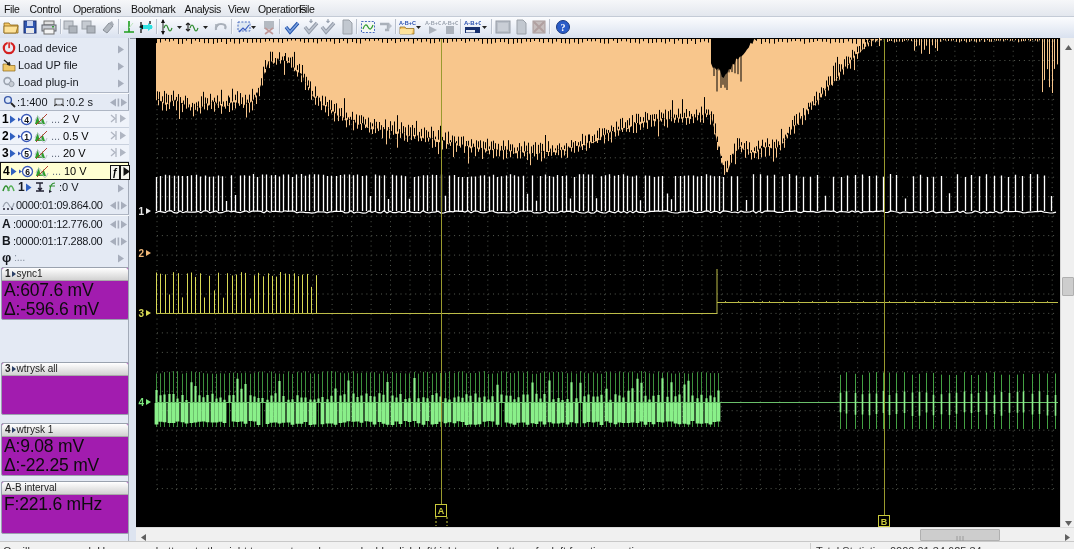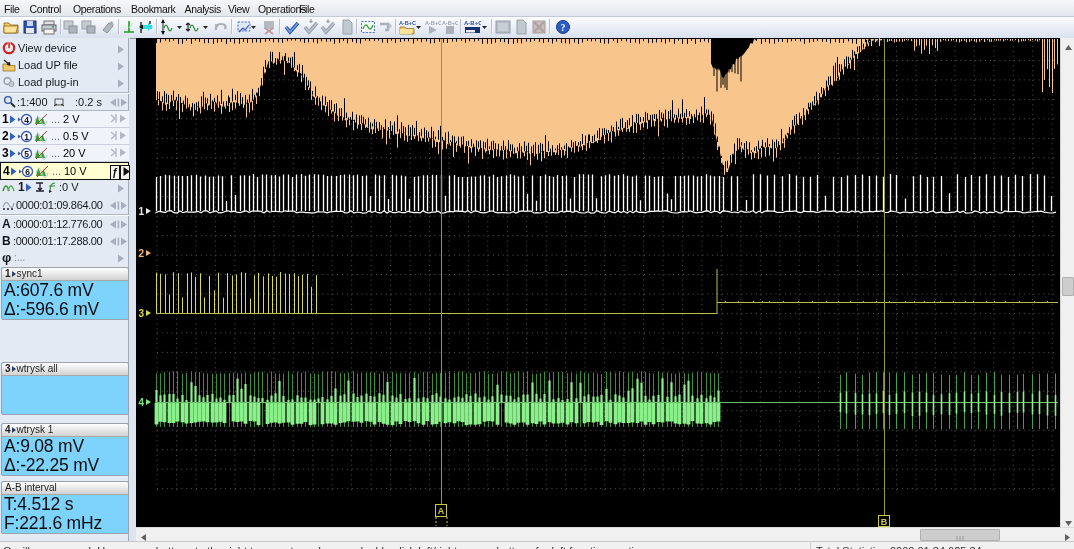--- a/index.html
+++ b/index.html
@@ -31,21 +31,21 @@
 .dots { position:absolute; left:51px; top:2px; color:#6a7382; }
 .chv { position:absolute; left:63px; top:2px; }
 .chr { position:absolute; left:109px; top:2px; }
 .m4a { position:absolute; left:0px; top:0px; width:10px; height:15px; background:#f4f4ec;
   border:1px solid #111; font-size:10px; font-weight:bold; text-align:center; line-height:13px; }
 .m4b { position:absolute; left:10px; top:0px; width:10px; height:15px; background:#f4f4ec;
   border:1px solid #111; padding-left:1px; }
 .tnum { position:absolute; top:2px; font-size:11px; letter-spacing:-0.3px; }
 .abl { position:absolute; left:2px; top:1px; font-size:12px; }
 .mpanel { position:absolute; left:1px; width:128px; height:52.5px;
-  background:#7dd3fc; border:1px solid #9aa2ae; border-radius:2px; }
+  background:#a21caf; border:1px solid #9aa2ae; border-radius:2px; }
 .mhead { height:12.5px; background:linear-gradient(#ffffff,#d2d2d2);
   border-bottom:1px solid #a8a8a8; font-size:10px; color:#222; padding:0 0 0 3px;
   line-height:12px; border-radius:2px 2px 0 0; }
 .mval { font-size:17.5px; color:#0c0c0c; padding-left:2px; line-height:19.5px;
   letter-spacing:-0.2px; }
 #plotborder { position:absolute; left:130px; top:38px; width:944px; height:1px;
   background:#8c94a2; }
 #plot { position:absolute; left:136px; top:38px; width:924px; height:489px;
   background:#000; }
 #vscroll { position:absolute; left:1060px; top:38px; width:14px; height:489px;
@@ -220,21 +220,21 @@
         <text x="8" y="11.5" font-size="10" font-weight="bold" fill="#fff" text-anchor="middle" font-family="Liberation Serif">?</text>
       </svg></div>
   </div>
 <div id="sidebar">
     <div class="inner">
       <div class="srow" style="top:2px;height:17px">
         <span class="sic"><svg width="14" height="14" viewBox="0 0 14 14">
             <circle cx="7" cy="7" r="5.2" fill="none" stroke="#d42020" stroke-width="2.2"></circle>
             <rect x="6" y="1" width="2.2" height="6.5" fill="#d42020" stroke="#fff" stroke-width="0.6"></rect>
           </svg></span>
-        <span class="slab">View device</span>
+        <span class="slab">Load device</span>
         <span class="rarr"><svg width="8" height="9" viewBox="0 0 8 9">
             <polygon points="1,0.5 7,4.5 1,8.5" fill="#a7aebc"></polygon>
           </svg></span>
       </div>
       <div class="srow" style="top:19px;height:17px">
         <span class="sic"><svg width="14" height="14" viewBox="0 0 14 14">
             <path d="M1 6h5l1 1.5h6V13H1z" fill="#f0c868" stroke="#8a6414" stroke-width="0.7"></path>
             <path d="M2 2l6 5M8 7l-1-3M8 7 5 6" stroke="#222" stroke-width="1.4" fill="none"></path>
           </svg></span>
         <span class="slab">Load UP file</span>
@@ -256,21 +256,21 @@
       <div class="srow" style="top:56px;height:16px">
         <span style="position:absolute;left:3px;top:1px"><svg width="13" height="13" viewBox="0 0 13 13">
             <circle cx="5" cy="5" r="3.4" fill="#dce8f8" stroke="#3858a8" stroke-width="1.4"></circle>
             <path d="M8 8l4 4" stroke="#222" stroke-width="1.8"></path>
           </svg></span>
         <span class="slab" style="left:17px">:1:400</span>
         <span style="position:absolute;left:53px;top:2px"><svg width="12" height="12" viewBox="0 0 12 12">
             <rect x="2" y="3" width="8" height="6" fill="none" stroke="#555" stroke-width="1"></rect>
             <path d="M1 10l3-2M11 10 8 8" stroke="#222" stroke-width="1"></path>
           </svg></span>
-        <span class="slab" style="left:75px">:0.2 s</span>
+        <span class="slab" style="left:66px">:0.2 s</span>
         <span class="rlr"><svg width="17" height="9" viewBox="0 0 17 9">
             <polygon points="6,0.5 0,4.5 6,8.5" fill="#a7aebc"></polygon>
             <rect x="7.6" y="0.5" width="1.6" height="8" fill="#a7aebc"></rect>
             <polygon points="11,0.5 17,4.5 11,8.5" fill="#a7aebc"></polygon>
           </svg></span>
       </div>
       <div class="hline" style="top:71.5px"></div>
       <div class="chrow" style="top:73px">
         <b class="chn">1</b>
         <svg width="7" height="9" viewBox="0 0 7 9" style="position:absolute;left:9px;top:4px">
@@ -438,21 +438,20 @@
       </div>
       <div class="mpanel" style="top:385px">
         <div class="mhead"><b style="font-size:10px">4</b><svg width="6" height="8" viewBox="0 0 6 8" style="vertical-align:-1px">
             <polygon points="1,1 5,4 1,7" fill="#2a3f66"></polygon>
           </svg>wtrysk 1</div>
         <div class="mval">A:9.08 mV</div>
         <div class="mval">Δ:-22.25 mV</div>
       </div>
       <div class="mpanel" style="top:443px">
         <div class="mhead">A-B interval</div>
-        <div class="mval">T:4.512 s</div>
         <div class="mval">F:221.6 mHz</div>
       </div>
     </div>
   </div>
 <div id="plotborder"></div>
 <div id="plot"><svg width="924" height="489" viewBox="0 0 924 489">
       <path d="M21 3V454M40.5 3V454M59.9 3V454M79.4 3V454M98.8 3V454M118.3 3V454M137.8 3V454M157.2 3V454M176.7 3V454M196.1 3V454M215.6 3V454M235.1 3V454M254.5 3V454M274.0 3V454M293.4 3V454M312.9 3V454M332.4 3V454M351.8 3V454M371.3 3V454M390.7 3V454M410.2 3V454M429.7 3V454M449.1 3V454M468.6 3V454M488.0 3V454M507.5 3V454M527.0 3V454M546.4 3V454M565.9 3V454M585.3 3V454M604.8 3V454M624.3 3V454M643.7 3V454M663.2 3V454M682.6 3V454M702.1 3V454M721.6 3V454M741.0 3V454M760.5 3V454M779.9 3V454M799.4 3V454M818.9 3V454M838.3 3V454M857.8 3V454M877.2 3V454M896.7 3V454M916.2 3V454" stroke="#4f544c" stroke-width="1" stroke-dasharray="1 3.87" fill="none"></path>
       <path d="M21 3H922M21 22.5H922M21 41.9H922M21 61.4H922M21 80.8H922M21 100.3H922M21 119.8H922M21 139.2H922M21 158.7H922M21 178.1H922M21 197.6H922M21 217.1H922M21 236.5H922M21 256.0H922M21 275.4H922M21 294.9H922M21 314.4H922M21 333.8H922M21 353.3H922M21 372.7H922M21 392.2H922M21 411.7H922M21 431.1H922M21 450.6H922" stroke="#565b52" stroke-width="1" stroke-dasharray="1 3.87" fill="none"></path>
       <polygon points="20,1 750,1 748.2,1 746.0,2.2 743.8,2.5 741.6,2.3 739.4,3.6 737.2,1.9 735.0,4.6 732.8,3.2 730.6,8.1 728.4,9.6 726.2,12.1 724.0,13.5 721.8,16.3 719.6,15.8 717.4,20.2 715.2,21.9 713.0,26.4 710.8,28.5 708.6,28.4 706.4,31.5 704.2,33.9 702.0,39.3 699.8,41.7 697.6,44.0 695.4,47.0 693.2,47.2 691.0,49.0 688.8,51.7 686.6,56.0 684.4,59.5 682.2,60.9 680.0,64.9 677.8,67.4 675.6,66.8 673.4,69.1 671.2,73.3 669.0,76.4 666.8,79.7 664.6,80.3 662.4,84.4 660.2,87.5 658.0,87.0 655.8,91.0 653.6,94.6 651.4,96.2 649.2,102.1 647.0,105.3 644.8,106.2 642.6,107.5 640.4,111.1 638.2,109.2 636.0,110.5 633.8,109.5 631.6,108.5 629.4,110.0 627.2,108.8 625.0,110.0 622.8,111.1 620.6,115.2 618.4,114.9 616.2,114.1 614.0,115.3 611.8,110.9 609.6,112.3 607.4,111.8 605.2,108.4 603.0,109.2 600.8,112.8 598.6,113.4 596.4,118.7 594.2,125.9 592.0,132.5 589.8,134.5 587.6,129.7 585.4,121.5 583.2,110.8 581.0,104.0 578.8,93.0 576.6,83.3 574.4,76.3 572.2,77.6 570.0,75.5 567.8,75.6 565.6,77.7 563.4,77.3 561.2,77.3 559.0,79.9 556.8,78.0 554.6,81.2 552.4,79.8 550.2,80.2 548.0,79.7 545.8,80.7 543.6,80.7 541.4,79.5 539.2,82.2 537.0,79.3 534.8,79.9 532.6,81.8 530.4,81.6 528.2,80.1 526.0,79.9 523.8,83.5 521.6,80.5 519.4,83.4 517.2,82.4 515.0,83.1 512.8,81.5 510.6,84.7 508.4,84.3 506.2,84.9 504.0,86.9 501.8,84.9 499.6,85.1 497.4,88.1 495.2,88.2 493.0,90.6 490.8,91.2 488.6,89.8 486.4,90.7 484.2,92.7 482.0,91.4 479.8,95.0 477.6,93.3 475.4,92.8 473.2,95.0 471.0,95.3 468.8,97.4 466.6,97.1 464.4,100.9 462.2,102.2 460.0,103.4 457.8,103.8 455.6,105.4 453.4,102.4 451.2,105.3 449.0,107.4 446.8,106.7 444.6,109.5 442.4,107.4 440.2,108.1 438.0,109.3 435.8,110.0 433.6,109.5 431.4,110.4 429.2,113.4 427.0,111.6 424.8,112.2 422.6,111.2 420.4,115.1 418.2,114.1 416.0,114.6 413.8,113.9 411.6,113.9 409.4,114.0 407.2,112.8 405.0,113.4 402.8,116.0 400.6,116.0 398.4,114.9 396.2,115.1 394.0,116.4 391.8,113.0 389.6,113.2 387.4,114.9 385.2,113.0 383.0,112.2 380.8,115.2 378.6,115.3 376.4,112.4 374.2,113.9 372.0,111.5 369.8,111.9 367.6,111.8 365.4,113.1 363.2,112.0 361.0,111.4 358.8,110.8 356.6,112.2 354.4,111.8 352.2,112.4 350.0,113.4 347.8,110.4 345.6,109.7 343.4,111.5 341.2,110.5 339.0,108.8 336.8,109.3 334.6,110.6 332.4,107.7 330.2,108.4 328.0,107.7 325.8,105.9 323.6,108.0 321.4,107.5 319.2,104.3 317.0,105.5 314.8,103.5 312.6,106.5 310.4,105.8 308.2,102.1 306.0,102.6 303.8,104.3 301.6,104.0 299.4,103.8 297.2,99.7 295.0,100.5 292.8,98.8 290.6,100.4 288.4,101.0 286.2,99.6 284.0,100.1 281.8,97.2 279.6,98.6 277.4,98.2 275.2,96.4 273.0,98.3 270.8,98.0 268.6,94.6 266.4,95.5 264.2,94.1 262.0,96.1 259.8,96.0 257.6,93.5 255.4,93.0 253.2,91.3 251.0,93.0 248.8,91.0 246.6,91.7 244.4,91.8 242.2,91.5 240.0,88.2 237.8,91.2 235.6,91.2 233.4,88.9 231.2,90.1 229.0,87.0 226.8,85.1 224.6,85.9 222.4,86.7 220.2,85.4 218.0,82.6 215.8,81.7 213.6,81.2 211.4,81.7 209.2,82.6 207.0,78.4 204.8,78.0 202.6,78.8 200.4,76.2 198.2,73.6 196.0,73.4 193.8,70.8 191.6,68.9 189.4,67.7 187.2,67.5 185.0,63.5 182.8,62.7 180.6,59.5 178.4,59.7 176.2,56.9 174.0,50.8 171.8,48.0 169.6,45.1 167.4,39.6 165.2,35.6 163.0,34.6 160.8,33.8 158.6,31.0 156.4,27.7 154.2,25.3 152.0,24.0 149.8,22.6 147.6,22.3 145.4,22.3 143.2,19.7 141.0,24.2 138.8,24.7 136.6,24.2 134.4,22.7 132.2,24.6 130.0,31.0 127.8,37.1 125.6,45.3 123.4,50.6 121.2,55.4 119.0,60.2 116.8,62.3 114.6,64.6 112.4,64.9 110.2,64.8 108.0,67.4 105.8,66.0 103.6,66.3 101.4,64.4 99.2,64.4 97.0,64.2 94.8,64.6 92.6,68.1 90.4,67.4 88.2,68.7 86.0,68.3 83.8,66.9 81.6,67.2 79.4,63.5 77.2,63.7 75.0,65.1 72.8,68.1 70.6,65.3 68.4,66.6 66.2,68.9 64.0,70.2 61.8,67.9 59.6,72.0 57.4,70.9 55.2,68.7 53.0,69.4 50.8,69.1 48.6,66.6 46.4,64.8 44.2,65.6 42.0,63.4 39.8,61.5 37.6,63.1 35.4,62.4 33.2,66.3 31.0,66.1 28.8,66.9 26.6,63.8 24.4,63.1 22.2,61.1 20.0,62.6" fill="#f8c68c"></polygon>
       <path d="M21.5 53.3V63.4M23.5 53.8V64.6M26.5 58.3V65.7M28.5 52.9V66.9M30.5 55.6V66.4M32.5 56.9V65.8M35.5 56.9V65.0M37.5 52.7V64.4M40.5 58.9V64.7M42.5 56.1V65.8M44.5 59.1V67.0M47.5 62.5V68.2M49.5 57.7V69.1M51.5 60.0V69.8M53.5 66.4V70.5M56.5 64.9V71.1M58.5 65.8V71.9M60.5 64.4V71.3M62.5 63.4V70.5M65.5 58.3V69.5M67.5 53.8V68.7M69.5 59.5V67.9M71.5 60.2V67.4M74.5 55.8V67.0M76.5 62.3V66.6M78.5 59.7V66.1M81.5 57.4V66.6M83.5 63.5V67.2M85.5 51.8V67.9M87.5 63.5V68.6M90.5 62.9V68.4M92.5 57.6V67.5M93.5 59.4V66.5M96.5 50.7V65.2M99.5 56.7V64.1M101.5 53.2V65.1M104.5 55.1V66.1M106.5 59.3V67.1M109.5 56.8V68.0M111.5 61.6V67.3M113.5 56.6V66.6M116.5 50.8V65.7M118.5 56.8V63.0M120.5 54.6V60.1M122.5 49.9V53.9M125.5 40.2V47.2M127.5 28.7V39.9M129.5 22.1V32.9M132.5 23.4V26.9M134.5 13.7V24.4M136.5 13.8V23.6M139.5 20.0V25.4M141.5 20.5V24.2M143.5 14.2V21.1M146.5 18.6V23.2M148.5 18.1V25.0M149.5 15.0V24.0M152.5 19.4V23.3M154.5 19.6V25.9M156.5 18.8V28.7M158.5 13.9V31.3M161.5 27.2V33.7M163.5 25.9V34.9M166.5 27.0V40.6M168.5 35.8V45.0M170.5 38.8V48.2M172.5 42.4V51.1M174.5 43.4V53.9M176.5 52.9V56.7M179.5 48.4V60.0M181.5 57.9V62.0M183.5 59.6V63.9M186.5 57.7V66.3M189.5 58.5V68.7M191.5 64.0V70.7M193.5 61.9V72.7M195.5 62.3V74.0M198.5 66.0V75.5M200.5 65.3V77.0M203.5 70.4V78.5M205.5 70.0V79.7M208.5 60.2V81.0M210.5 74.6V82.1M212.5 79.4V83.2M214.5 78.8V84.1M216.5 73.8V84.8M218.5 81.8V85.4M220.5 76.4V86.0M223.5 77.4V86.7M225.5 77.2V87.4M227.5 78.7V88.1M229.5 81.2V88.8M232.5 79.6V89.4M234.5 84.3V90.1M236.5 85.4V90.5M238.5 81.0V91.0M240.5 83.8V91.4M243.5 84.0V91.9M245.5 87.2V92.3M247.5 89.1V92.7M249.5 81.4V93.2M252.5 89.1V93.7M254.5 83.2V94.1M256.5 87.3V94.6M258.5 83.5V95.0M261.5 77.2V95.5M263.5 91.1V95.9M265.5 84.3V96.3M267.5 88.1V96.8M269.5 89.3V97.2M272.5 86.8V97.7M274.5 89.3V98.1M276.5 87.0V98.6M278.5 89.9V99.0M280.5 82.9V99.4M283.5 93.9V99.9M285.5 90.9V100.4M288.5 89.5V100.9M290.5 92.2V101.3M292.5 93.7V101.8M295.5 88.7V102.3M297.5 92.9V102.7M299.5 98.6V103.2M302.5 92.1V103.7M304.5 87.8V104.1M306.5 98.9V104.5M309.5 94.5V105.1M312.5 93.6V105.6M314.5 102.2V106.0M316.5 97.5V106.5M318.5 98.4V106.9M320.5 103.1V107.4M322.5 98.6V107.8M325.5 98.8V108.2M327.5 98.3V108.8M330.5 103.0V109.2M332.5 102.8V109.7M335.5 101.2V110.3M337.5 105.6V110.7M340.5 102.3V111.2M342.5 103.3V111.4M344.5 102.3V111.7M347.5 103.4V112.1M349.5 104.2V112.4M351.5 100.7V112.6M353.5 108.4V112.9M355.5 103.5V113.1M357.5 102.7V113.3M359.5 105.2V113.4M362.5 105.8V113.6M365.5 107.9V113.7M367.5 102.5V113.9M369.5 108.2V114.1M372.5 102.2V114.2M374.5 106.3V114.4M376.5 106.4V114.5M378.5 109.6V114.7M381.5 109.3V114.8M383.5 105.1V114.9M385.5 108.3V115.1M388.5 103.4V115.3M390.5 107.6V115.4M392.5 104.7V115.6M395.5 108.4V115.7M397.5 106.8V115.9M399.5 104.2V116.0M402.5 106.8V115.8M404.5 104.8V115.6M406.5 105.9V115.5M409.5 97.0V115.3M412.5 103.2V115.1M414.5 110.6V115.0M416.5 107.3V114.6M419.5 110.4V114.3M421.5 107.3V114.0M423.5 105.4V113.7M425.5 109.2V113.4M428.5 107.5V113.1M430.5 105.2V112.6M432.5 108.5V112.1M435.5 102.1V111.4M437.5 104.3V110.8M439.5 103.0V110.1M442.5 104.2V109.4M444.5 103.2V108.7M446.5 95.9V107.8M449.5 97.6V106.7M452.5 96.5V105.8M453.5 96.4V105.0M456.5 98.0V104.0M458.5 96.5V103.0M461.5 92.6V101.9M463.5 90.1V100.8M466.5 90.5V99.5M468.5 90.1V98.5M470.5 91.6V97.6M472.5 92.0V96.6M475.5 87.5V95.5M477.5 89.0V94.7M480.5 83.6V93.9M482.5 88.7V93.2M484.5 80.8V92.5M486.5 79.9V91.7M489.5 84.2V90.9M491.5 82.2V90.2M493.5 80.2V89.4M496.5 77.1V88.6M498.5 84.1V87.9M500.5 75.8V87.1M502.5 75.9V86.4M504.5 78.9V85.8M507.5 79.2V85.3M509.5 73.9V84.9M511.5 75.2V84.4M514.5 76.9V83.9M516.5 76.5V83.5M518.5 76.1V83.1M520.5 76.2V82.9M523.5 71.9V82.7M525.5 74.4V82.5M527.5 75.5V82.4M529.5 71.6V82.3M532.5 73.2V82.1M534.5 71.8V82.0M536.5 62.2V81.8M538.5 76.4V81.7M540.5 76.8V81.6M542.5 70.6V81.4M544.5 75.7V81.3M546.5 61.2V81.1M548.5 74.8V81.0M550.5 71.0V80.8M553.5 73.0V80.6M555.5 75.9V80.3M558.5 76.2V80.1M560.5 71.5V79.4M563.5 74.6V78.6M565.5 68.6V77.9M568.5 59.1V77.2M570.5 71.4V77.3M572.5 71.5V77.8M575.5 73.4V80.7M577.5 76.2V85.7M579.5 85.4V95.4M581.5 98.5V105.8M583.5 108.6V116.0M585.5 117.9V125.0M587.5 127.1V131.9M589.5 123.3V133.9M591.5 122.7V132.5M594.5 117.0V125.5M596.5 115.8V120.3M598.5 105.6V115.4M601.5 100.1V111.8M603.5 100.4V108.8M605.5 104.1V109.6M608.5 105.1V111.7M610.5 103.0V113.4M613.5 104.3V114.7M615.5 112.2V115.9M618.5 109.4V115.2M620.5 108.2V114.4M622.5 102.7V113.6M625.5 107.8V112.5M626.5 101.7V111.5M629.5 104.4V110.8M631.5 100.3V110.4M633.5 106.1V110.1M636.5 101.5V110.7M638.5 103.9V111.5M640.5 101.5V111.4M642.5 103.3V109.2M645.5 90.9V106.9M647.5 100.4V104.0M649.5 96.6V101.2M651.5 94.8V98.4M653.5 88.9V95.6M656.5 82.0V92.6M658.5 77.8V90.0M660.5 76.1V86.9M663.5 74.6V84.1M665.5 78.1V81.8M667.5 70.1V78.8M670.5 71.5V75.8M672.5 64.8V73.3M674.5 64.6V70.7M676.5 63.3V68.2M678.5 58.1V65.9M680.5 53.7V63.3M683.5 54.9V60.4M685.5 49.3V58.0M687.5 50.1V55.1M690.5 42.5V52.5M692.5 38.5V49.8M694.5 38.2V47.0M697.5 27.8V44.2M699.5 24.6V41.7M701.5 18.9V39.2M703.5 26.1V36.9M705.5 26.3V34.1M708.5 21.2V31.4M710.5 18.4V28.8M712.5 18.7V26.2M714.5 19.6V24.0M716.5 11.9V21.4M718.5 13.4V19.1M721.5 8.5V16.4M723.5 8.0V13.9M725.5 3.2V11.8M727.5 5.7V9.8M730.5 1.9V7.8M732.5 1.5V6.2M734.5 1.5V4.7" stroke="#000" stroke-width="1" fill="none"></path>

